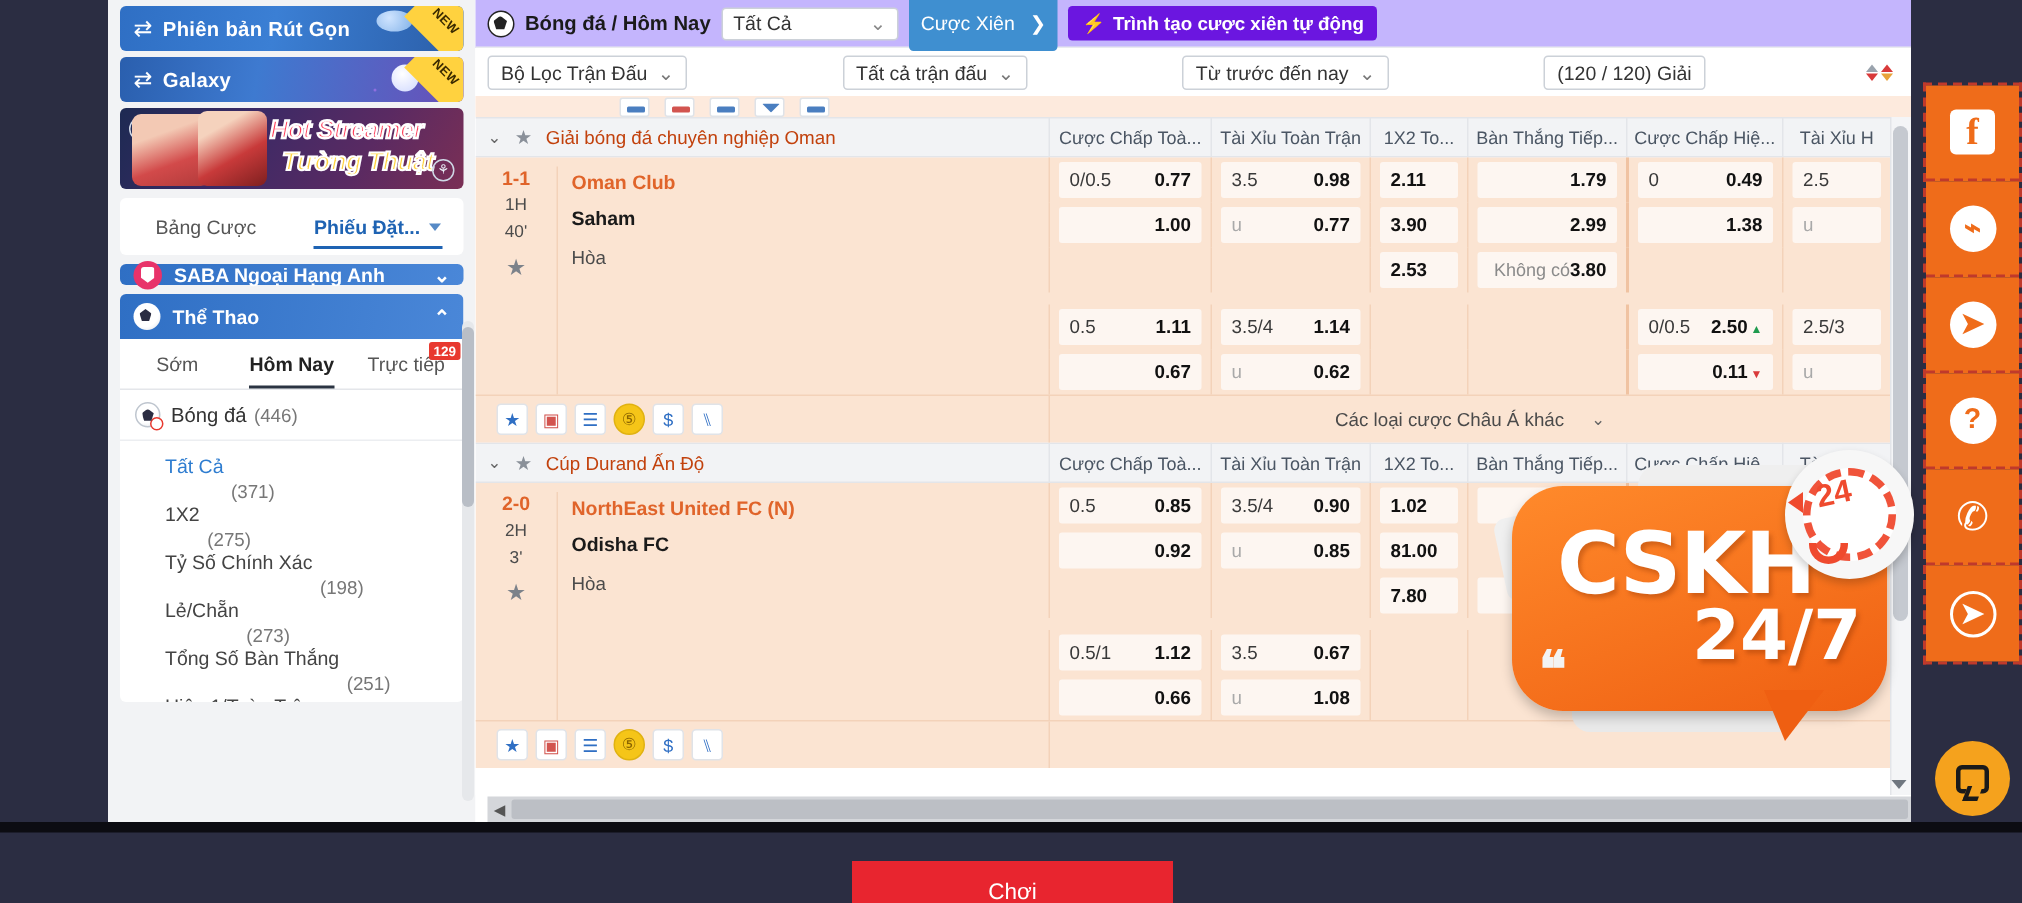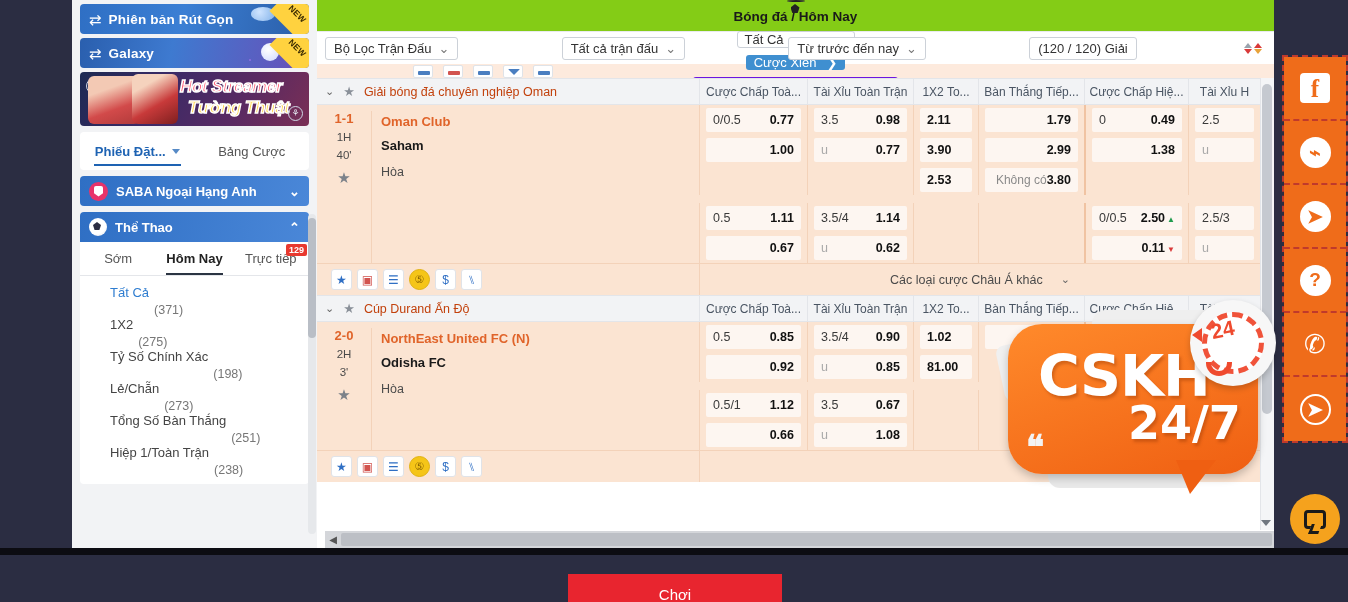--- a/index.html
+++ b/index.html
@@ -55,21 +55,21 @@
   .banner .logo-r { position:absolute; right:6px; bottom:5px; width:15px; height:15px; border-radius:50%;
     border:1.5px solid #cfd8e6; color:#e9eef6; font-size:9px; text-align:center; line-height:13px; }
 
   .ticketbar { height:38px; background:#fff; border-radius:4px; display:flex; align-items:stretch; margin-bottom:6px; }
   .ticketbar .tb { flex:1; display:flex; align-items:center; justify-content:center; gap:6px; font-size:13px; color:#555; position:relative; }
   .ticketbar .tb.active { color:#1e63b3; font-weight:bold; }
   .ticketbar .tb.active:after { content:""; position:absolute; left:14px; right:14px; bottom:4px; height:2.5px; background:#1e63b3; }
   .caret { display:inline-block; width:0; height:0; border-left:4px solid transparent; border-right:4px solid transparent;
     border-top:5px solid currentColor; opacity:.75; }
 
-  .sabarow { height:30px; border-radius:4px; margin-bottom:6px; display:flex; align-items:center; padding:0 9px;
+  .sabarow { height:14px; border-radius:4px; margin-bottom:6px; display:flex; align-items:center; padding:0 9px;
     background:linear-gradient(100deg,#2f6fc4,#4a87d8); color:#fff; font-weight:bold; font-size:13px; }
   .sabarow .pl { width:19px; height:19px; border-radius:50%; background:#e8336a; margin-right:8px; position:relative; }
   .sabarow .pl:after { content:""; position:absolute; left:5px; top:4px; width:9px; height:11px; border-radius:2px;
     background:linear-gradient(#fff,#fff); clip-path:polygon(0 0,100% 0,100% 70%,50% 100%,0 70%); }
   .sabarow .chev { margin-left:auto; }
 
   .sportbox { background:#fff; border-radius:4px; overflow:hidden; height:272px; }
   .sporthead { height:30px; background:linear-gradient(100deg,#2f6fc4,#4a87d8); display:flex; align-items:center;
     padding:0 9px; color:#fff; font-weight:bold; font-size:13px; }
   .sporthead .ball { width:18px; height:18px; border-radius:50%; margin-right:8px;
@@ -97,22 +97,22 @@
   .subitem { height:32px; display:flex; align-items:center; padding:0 10px 0 30px; font-size:13px; color:#444; }
   .subitem.sel { color:#2f7dd0; }
   .subitem .ct { color:#777; margin-left:5px; font-size:12.5px;margin-top:36px; }
 
   .sb-vtrack { position:absolute; right:1px; top:214px; width:8px; height:320px; background:#e6e8eb; border-radius:4px; }
   .sb-vthumb { position:absolute; right:1px; top:218px; width:8px; height:120px; background:#b9bec6; border-radius:4px; }
 
   
   .content { position:absolute; left:245px; top:0; right:0; bottom:0; background:#fff; }
 
-  .topbar { height:32px; display:flex; align-items:center; padding:0 8px; gap:7px; background:#84cc16;
-    border-bottom:1px solid #e9ebef;flex-direction:column; }
+  .topbar { height:32px; display:flex; align-items:center; padding:0 8px; gap:7px; background:#c4b5fd;
+    border-bottom:1px solid #e9ebef; }
   .titleball { width:18px; height:18px; border-radius:50%; position:relative; background:#fff; border:1.5px solid #222; }
   .titleball:after { content:""; position:absolute; left:3px; top:3px; width:9px; height:9px; background:#222;
     clip-path:polygon(50% 0,100% 38%,80% 100%,20% 100%,0 38%); }
   .topbar .ttl { font-weight:bold; font-size:13.5px; color:#1a1a1a; white-space:nowrap; }
   .selbox { height:22px; min-width:118px; border:1px solid #ccd1d8; border-radius:3px; background:#fff;
     display:flex; align-items:center; padding:0 7px; font-size:13px; color:#333; gap:6px; }
   .selbox .chev { margin-left:auto; color:#888; }
   .btn-parlay { height:37px; background:#3f8fd0; color:#fff; border-radius:3px; display:flex; align-items:center;
     padding:0 8px; font-size:13px; gap:10px; }
   .btn-auto { height:23px; background:#6b16e0; color:#fff; border-radius:3px; display:flex; align-items:center;
@@ -279,26 +279,26 @@
       <div class="banner">
         <span class="logo-l">⚘</span>
         <span class="girl"></span>
         <span class="girl2"></span>
         <span class="btxt1">Hot Streamer</span>
         <span class="btxt2">Tường Thuật</span>
         <span class="logo-r">⚘</span>
       </div>
 
       <div class="ticketbar">
+        <div class="tb">
+          <span>Bảng Cược</span>
+        </div>
         <div class="tb active">
           <span>Phiếu Đặt...</span>
           <span class="caret"></span>
-        </div>
-        <div class="tb">
-          <span>Bảng Cược</span>
         </div>
       </div>
 
       <div class="sabarow">
         <span class="pl"></span>
         <span>SABA Ngoại Hạng Anh</span>
         <span class="chev">⌄</span>
       </div>
 
       <div class="sportbox">
@@ -314,20 +314,27 @@
           </div>
           <div class="tab active">
             <span>Hôm Nay</span>
           </div>
           <div class="tab">
             <span>Trực tiếp</span>
             <span class="livebadge">129</span>
           </div>
         </div>
 
+        <div class="sportrow">
+          <span class="bicon">
+              <span class="rd"></span>
+            </span>
+          <span class="nm">Bóng đá</span>
+          <span class="ct">(446)</span>
+        </div>
 
         <div class="subitem sel">
           <span>Tất Cả</span>
           <span class="ct">(371)</span>
         </div>
         <div class="subitem">
           <span>1X2</span>
           <span class="ct">(275)</span>
         </div>
         <div class="subitem">
@@ -720,20 +727,44 @@
                     <div class="box empty"></div>
                   </div>
                 <div class="ocell grp-sep" style="width:104px">
                     <div class="box empty"></div>
                   </div>
                 <div class="ocell" style="flex:1">
                     <div class="box empty"></div>
                   </div>
               </div>
 
+              <div class="ogrow">
+                <div class="ocell" style="width:108px">
+                    <div class="box empty"></div>
+                  </div>
+                <div class="ocell" style="width:106px">
+                    <div class="box empty"></div>
+                  </div>
+                <div class="ocell" style="width:65px">
+                    <div class="box">
+                  <span class="odd">7.80</span>
+                    </div>
+                  </div>
+                <div class="ocell right" style="width:106px">
+                    <div class="box">
+                  <span class="nohave">Không có</span>
+                    </div>
+                  </div>
+                <div class="ocell grp-sep" style="width:104px">
+                    <div class="box empty"></div>
+                  </div>
+                <div class="ocell" style="flex:1">
+                    <div class="box empty"></div>
+                  </div>
+              </div>
 
               <div class="gap"></div>
 
               <div class="ogrow">
                 <div class="ocell" style="width:108px">
                     <div class="box">
                   <span class="hcap">0.5/1</span>
                   <span class="odd">1.12</span>
                     </div>
                   </div>

